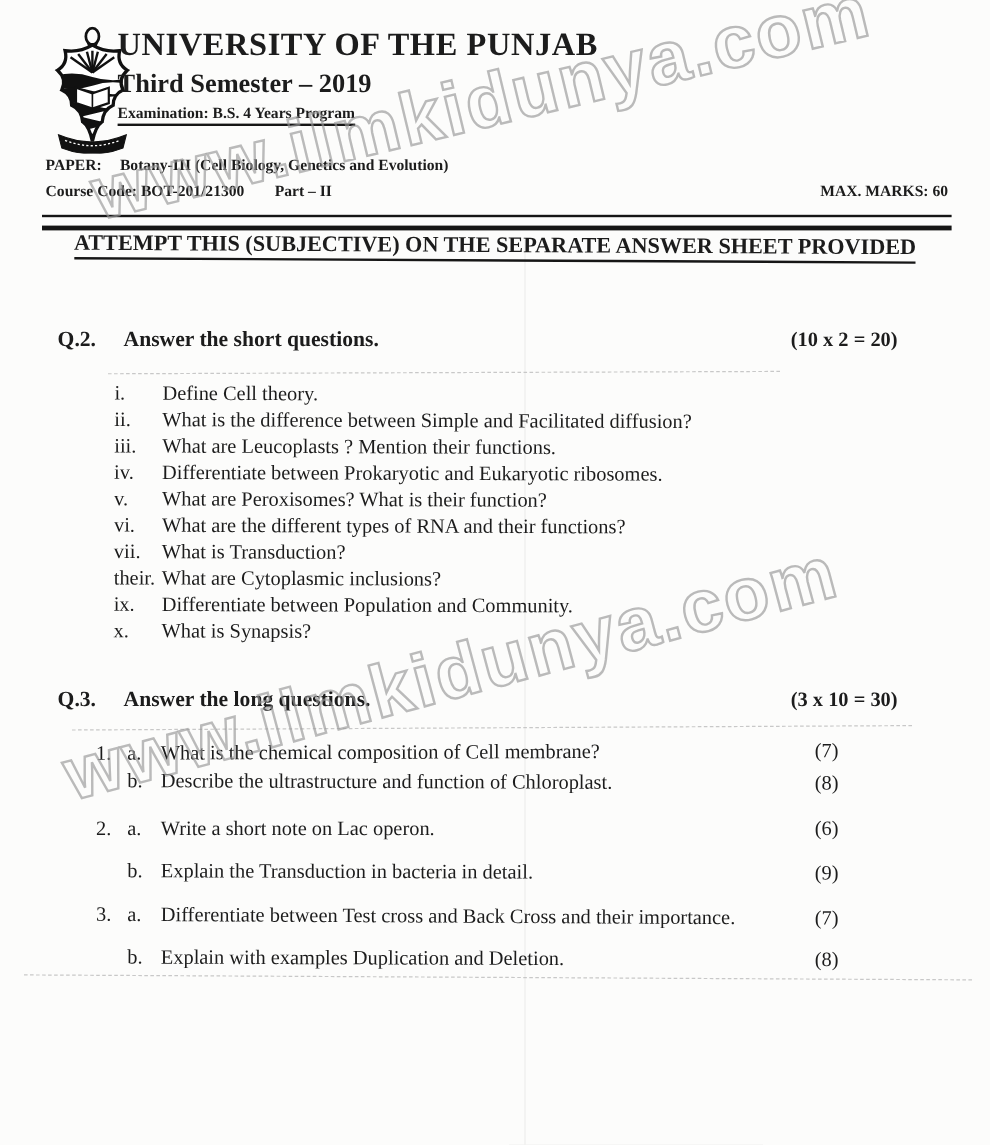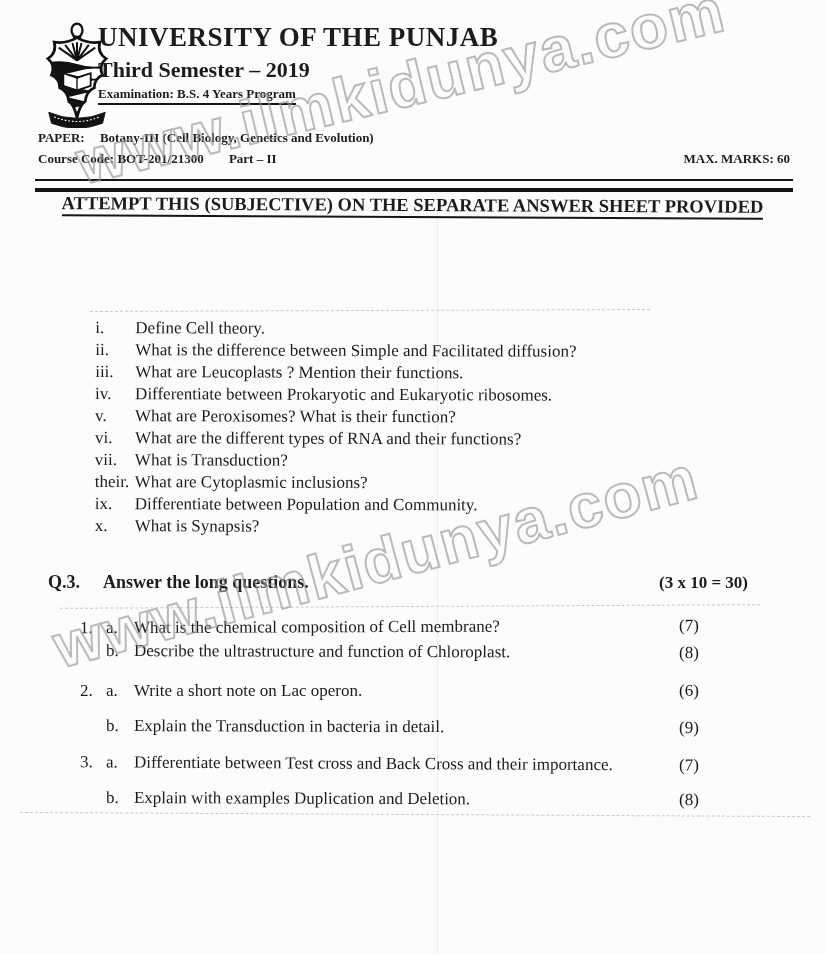--- a/index.html
+++ b/index.html
@@ -168,20 +168,25 @@
       <div>MAX. MARKS: 60</div>
     </div>
   </div>
 
   <div class="double-rule"></div>
 
   <div class="instruction">
     <span>ATTEMPT THIS (SUBJECTIVE) ON THE SEPARATE ANSWER SHEET PROVIDED</span>
   </div>
 
+  <div class="q-header q2-header">
+    <div class="q-num">Q.2.</div>
+    <div class="q-title">Answer the short questions.</div>
+    <div class="q-marks">(10 x 2 = 20)</div>
+  </div>
 
   <div class="q2-list">
     <div class="q2-item">
         <span class="q2-roman">i.</span>
         <span class="q2-text">Define Cell theory.</span>
       </div>
     <div class="q2-item">
         <span class="q2-roman">ii.</span>
         <span class="q2-text">What is the difference between Simple and Facilitated diffusion?</span>
       </div>

